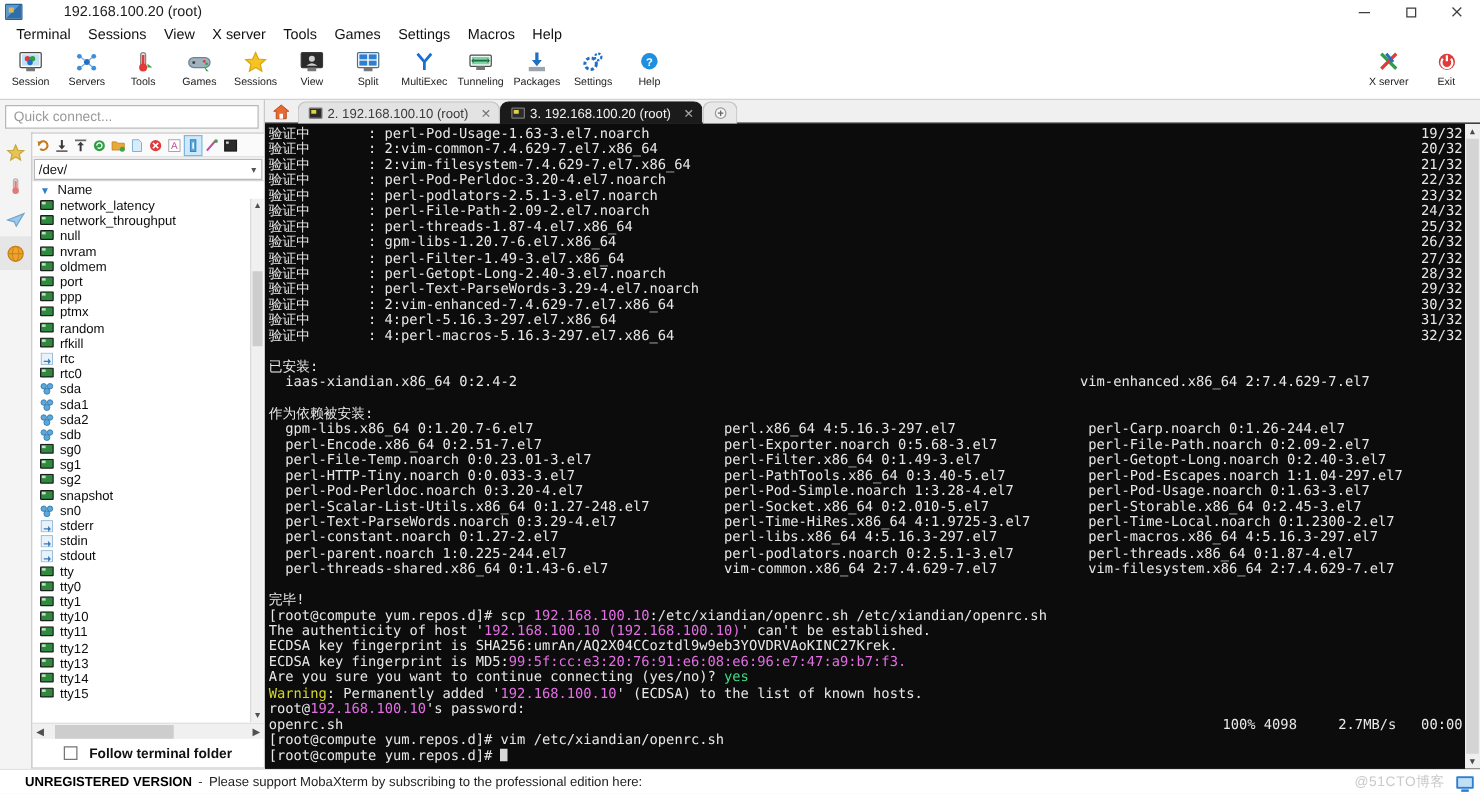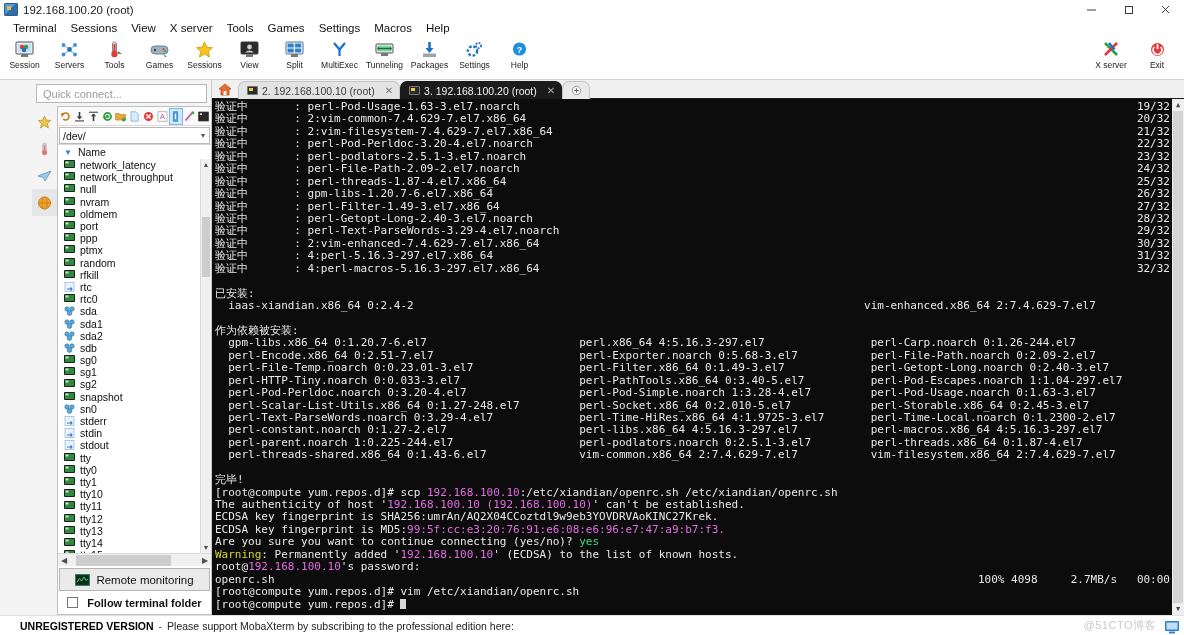--- a/index.html
+++ b/index.html
@@ -18,21 +18,21 @@
     font-size: 11px; color: #222;
   }
   .titlebar .tb-icon {
     width: 14px; height: 13px; margin: 0 5px 0 4px;
     background: linear-gradient(135deg,#4f9ad8 0 45%, #2f6ea8 45% 100%);
     border: 1px solid #2a5d92; border-radius: 1px; position: relative;
   }
   .titlebar .tb-icon:after{
     content:""; position:absolute; left:2px; top:2px; width:4px; height:4px; background:#e8b54d;
   }
-  .titlebar .tb-title { font-size: 11.5px; color: #1b1b1b; }
+  .titlebar .tb-title { font-size: 11.5px; color: #1b1b1b; margin-left: 28px; }
   .titlebar .win-buttons { margin-left: auto; display: flex; height: 19px; }
   .win-btn {
     width: 37px; height: 19px; display: flex; align-items: center; justify-content: center;
     font-size: 12px; color: #3c3c3c; background: #fff;
   }
   .win-btn svg { display:block; }
 
   
   .menubar {
     height: 18px; display: flex; align-items: center; padding-left: 6px;
@@ -54,21 +54,21 @@
   .tb-right { margin-left: auto; display: flex; padding-right: 4px; }
   .tb-right .tb-item { width: 46px; }
 
   
   .ic { display:block; }
 
   
   .body { flex: 1; display: flex; min-height: 0; background:#f0f0f0; }
 
   
-  .leftpanel { width: 212px; display: flex; flex-direction: column; background:#f4f4f4; border-right:1px solid #c8c8c8;padding-left:32px; }
+  .leftpanel { width: 212px; display: flex; flex-direction: column; background:#f4f4f4; border-right:1px solid #c8c8c8; }
   .quickconnect {
     margin: 4px 4px 3px 4px; height: 19px; background:#fff; border:1px solid #b8b8b8;
     display:flex; align-items:center; padding-left:6px; font-size:11px; color:#9a9a9a;
   }
   .lp-main { flex:1; display:flex; min-height:0; }
   .sidetabs { width: 25px; background:#f4f4f4; display:flex; flex-direction:column; align-items:center; padding-top:2px; }
   .sidetab { width:25px; height:27px; display:flex; align-items:center; justify-content:center; }
   .sidetab.active { background:#e6e6e6; }
   .browser { flex:1; display:flex; flex-direction:column; min-width:0; background:#fff; border:1px solid #c0c0c0; border-right:none; }
   .sftp-toolbar {
@@ -749,27 +749,20 @@
           </div>
 
           <div class="hscroll">
             <div class="arrow">◀</div>
             <div class="track">
                 <div class="thumb"></div>
               </div>
             <div class="arrow">▶</div>
           </div>
 
-          <div class="remote-mon">
-            <svg width="15" height="12" viewBox="0 0 15 12">
-              <rect x=".6" y=".6" width="13.8" height="10.8" fill="#0e2b1c" stroke="#2f7a4d"></rect>
-              <polyline points="2,8 4.5,4.5 6.5,7 9,3 11,6.5 13,5" fill="none" stroke="#46d07a" stroke-width="1"></polyline>
-            </svg>
-            <span>Remote monitoring</span>
-          </div>
 
           <div class="follow-row">
             <span class="chk"></span>
             <span>Follow terminal folder</span>
           </div>
         </div>
       </div>
     </div>
 
     <div class="termarea">

